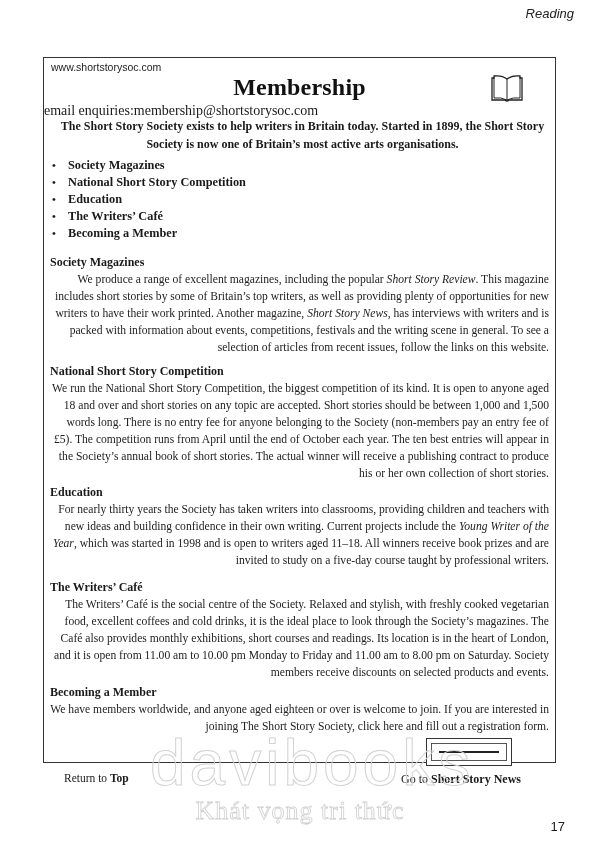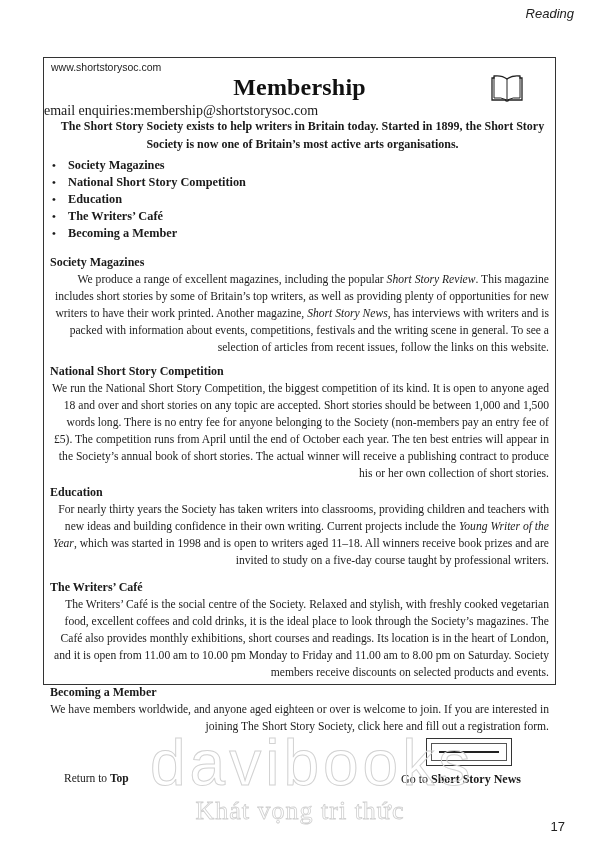--- a/index.html
+++ b/index.html
@@ -11,21 +11,21 @@
     .section-label {
       position: absolute; top: 6px; right: 26px;
       font-family: "Liberation Sans", sans-serif; font-style: italic;
       font-size: 13px; color: #222;
     }
     .page-number {
       position: absolute; top: 819px; right: 35px;
       font-family: "Liberation Sans", sans-serif; font-size: 13px; color: #222;
     }
     .frame {
-      position: absolute; left: 43px; top: 57px; width: 513px; height: 628px;
+      position: absolute; left: 43px; top: 57px; width: 513px; height: 706px;
       border: 1.5px solid #333; box-sizing: border-box;
     }
     .url {
       position: absolute; left: 7px; top: 3px;
       font-family: "Liberation Sans", sans-serif; font-size: 10.5px; color: #222;
     }
     .book-icon { position: absolute; left: 446px; top: 16px; width: 34px; height: 30px; }
     .title {
       position: absolute; left: 0; right: 0; top: 16px; text-align: center;
       font-size: 24px; font-weight: bold; color: #111; letter-spacing: 0.2px;

